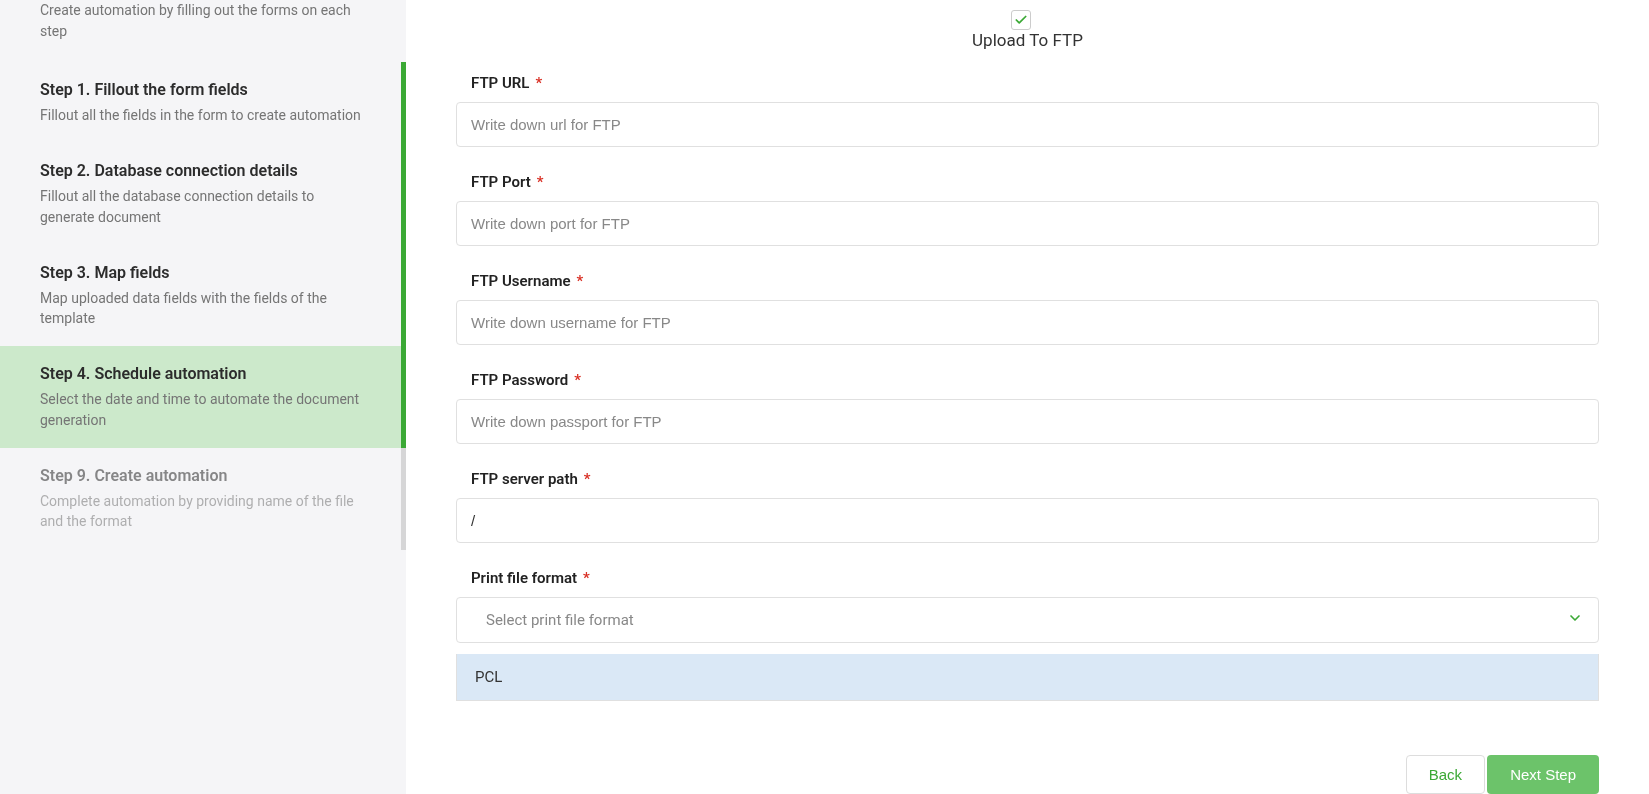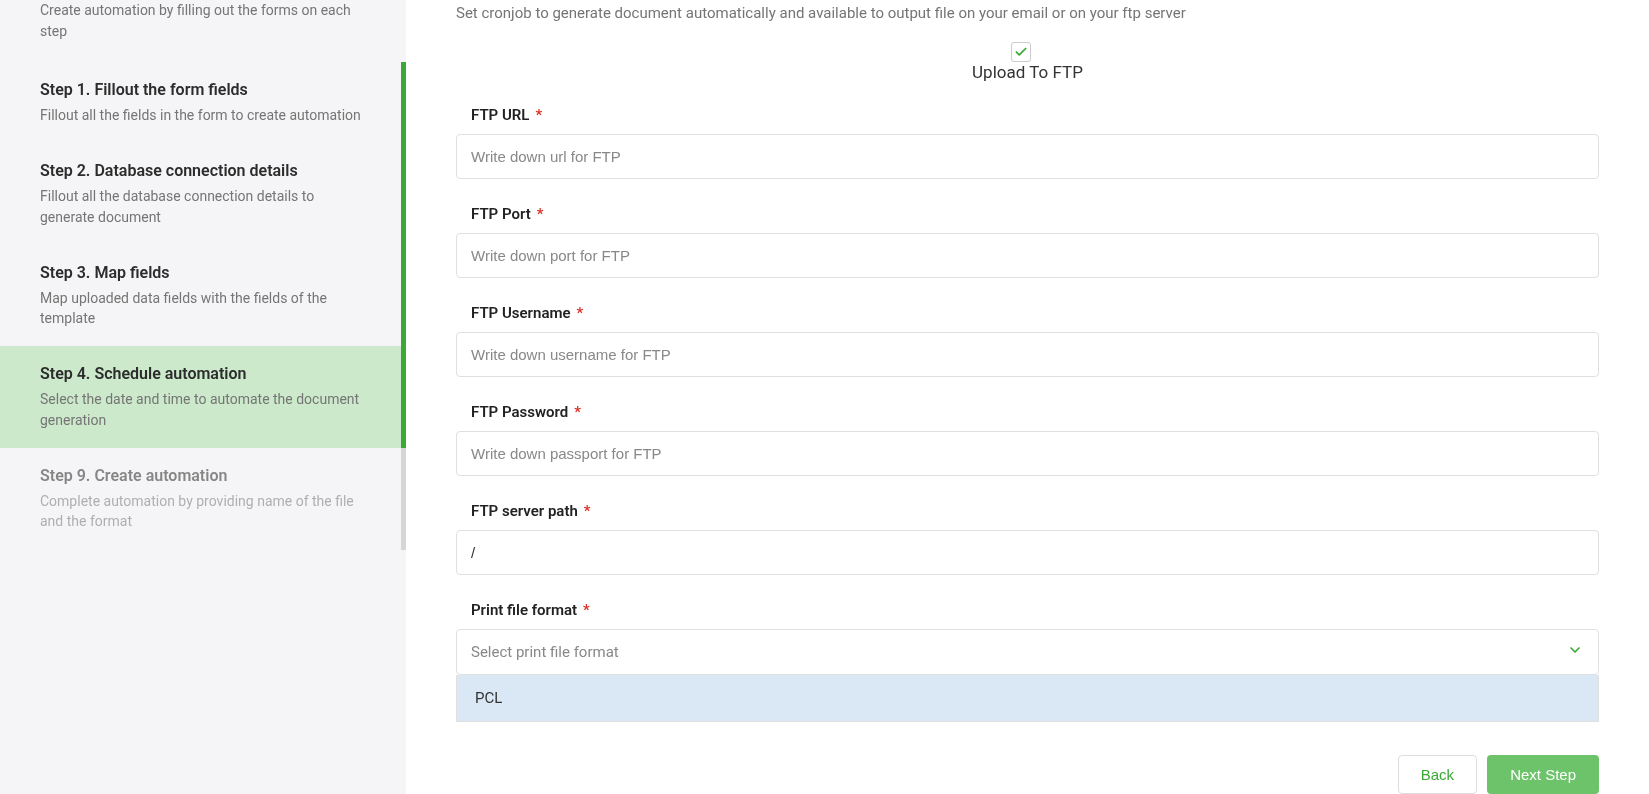--- a/index.html
+++ b/index.html
@@ -120,53 +120,54 @@
   }
   .text-input::placeholder {
     color: #888;
   }
   .select-wrap {
     position: relative;
     width: 100%;
   }
   .select-input {
     width: 100%;
-    padding: 13px 40px 13px 14px;
+    padding: 13px 40px 13px 29px;
     font-size: 15px;
     border: 1px solid #e0e0e0;
     border-radius: 4px;
     background: #fff;
     color: #888;
     cursor: pointer;
   }
   .select-chevron {
     position: absolute;
     right: 16px;
     top: 50%;
     transform: translateY(-50%);
     color: #3ba935;
     pointer-events: none;
   }
   .dropdown-panel {
     border: 1px solid #e0e0e0;
     border-top: none;
     background: #a3a3a3;
+    margin-top: 11px;
   }
   .dropdown-option {
     padding: 14px 18px;
     font-size: 15px;
     color: #333;
     background: #dae8f6;
     cursor: pointer;
   }
   .footer {
     display: flex;
     justify-content: flex-end;
     padding: 12px 50px 0 50px;
-    gap: 10px;
+    gap: 2px;
   }
   .btn {
     padding: 10px 22px;
     font-size: 15px;
     border-radius: 4px;
     cursor: pointer;
     border: 1px solid transparent;
   }
   .btn-back {
     background: #fff;
@@ -214,21 +215,20 @@
     <div class="step-title">Step 4. Schedule automation</div>
     <div class="step-desc">Select the date and time to automate the document generation</div>
   </div>
   <div class="step-item pending">
     <div class="step-title">Step 9. Create automation</div>
     <div class="step-desc">Complete automation by providing name of the file and the format</div>
   </div>
 </div>
 
 <div class="main">
-  <div class="main-header">Set cronjob to generate document automatically and available to output file on your email or on your ftp server</div>
 
   <div class="form-scroll">
 
     <div class="checkbox-row">
       <div class="checkbox checked">
         <svg width="14" height="14" viewBox="0 0 24 24" fill="none" stroke="#3ba935" stroke-width="3" stroke-linecap="round" stroke-linejoin="round">
             <polyline points="20 6 9 17 4 12"></polyline>
           </svg>
       </div>
       <span class="checkbox-label">Upload To FTP</span>

